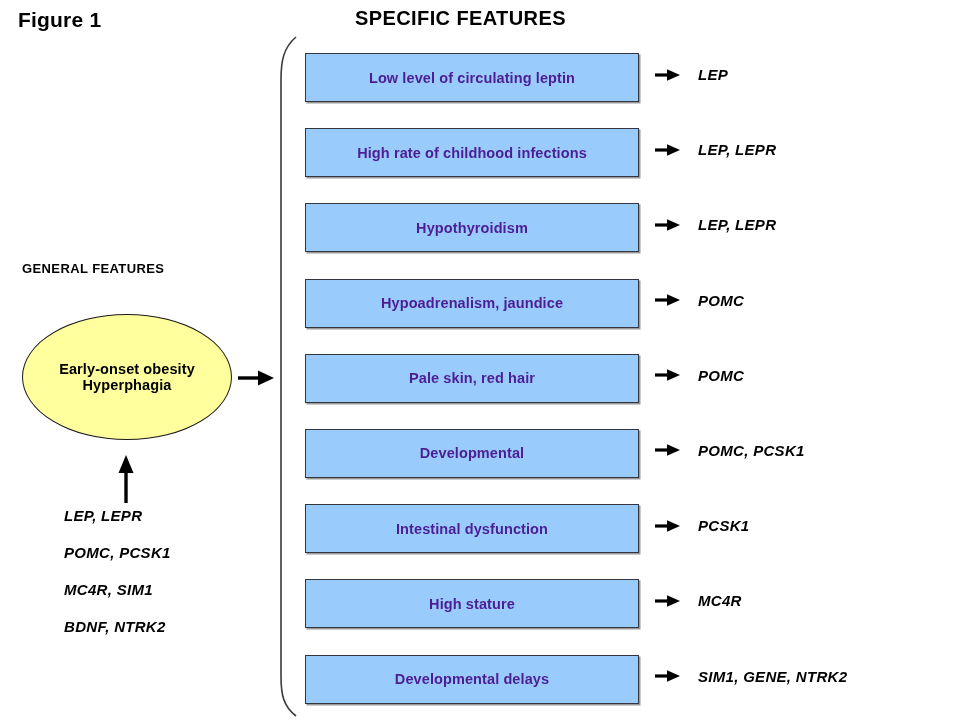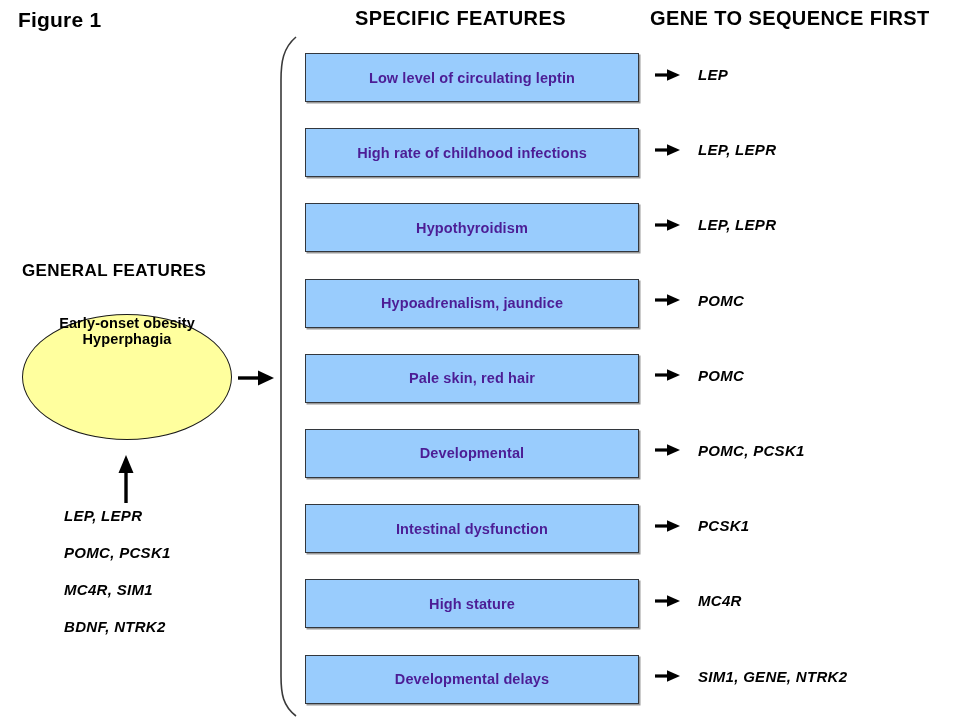--- a/index.html
+++ b/index.html
@@ -44,41 +44,42 @@
     letter-spacing: 0.4px;
     white-space: nowrap;
   }
   #hdr-specific { left: 355px; }
   #hdr-gene     { left: 650px; }
 
   .general-header {
     position: absolute;
     left: 22px;
     top: 261px;
-    font-size: 17px;
+    font-size: 13px;
     font-weight: bold;
     letter-spacing: 0.4px;
     white-space: nowrap;
     text-align: center;
   }
 
   
   .ellipse {
     position: absolute;
     left: 22px;
     top: 314px;
     width: 210px;
     height: 126px;
     border-radius: 50%;
     background: #ffff9e;
     border: 1.5px solid #1a1a1a;
     box-sizing: border-box;
     display: flex;
     flex-direction: column;
     align-items: center;
+    justify-content: center;
   }
   .ellipse-line {
     font-size: 14.5px;
     font-weight: bold;
     letter-spacing: 0.1px;
     white-space: nowrap;
     text-align: center;
   }
 
   
@@ -160,21 +161,20 @@
   .small-arrow { display: block; }
 </style>
 </head>
 <body>
 
 <div id="figure-root">
 
   <div class="figure-label">Figure 1</div>
 
   <div class="col-header" id="hdr-specific">SPECIFIC FEATURES</div>
-  <div class="col-header" id="hdr-gene">GENE TO SEQUENCE FIRST</div>
 
   <div class="general-header">GENERAL FEATURES</div>
 
   <div class="ellipse">
     <div class="ellipse-line">Early-onset obesity</div>
     <div class="ellipse-line">Hyperphagia</div>
   </div>
 
   <div class="gene-list">
     <div class="gene-list-item">LEP, LEPR</div>

